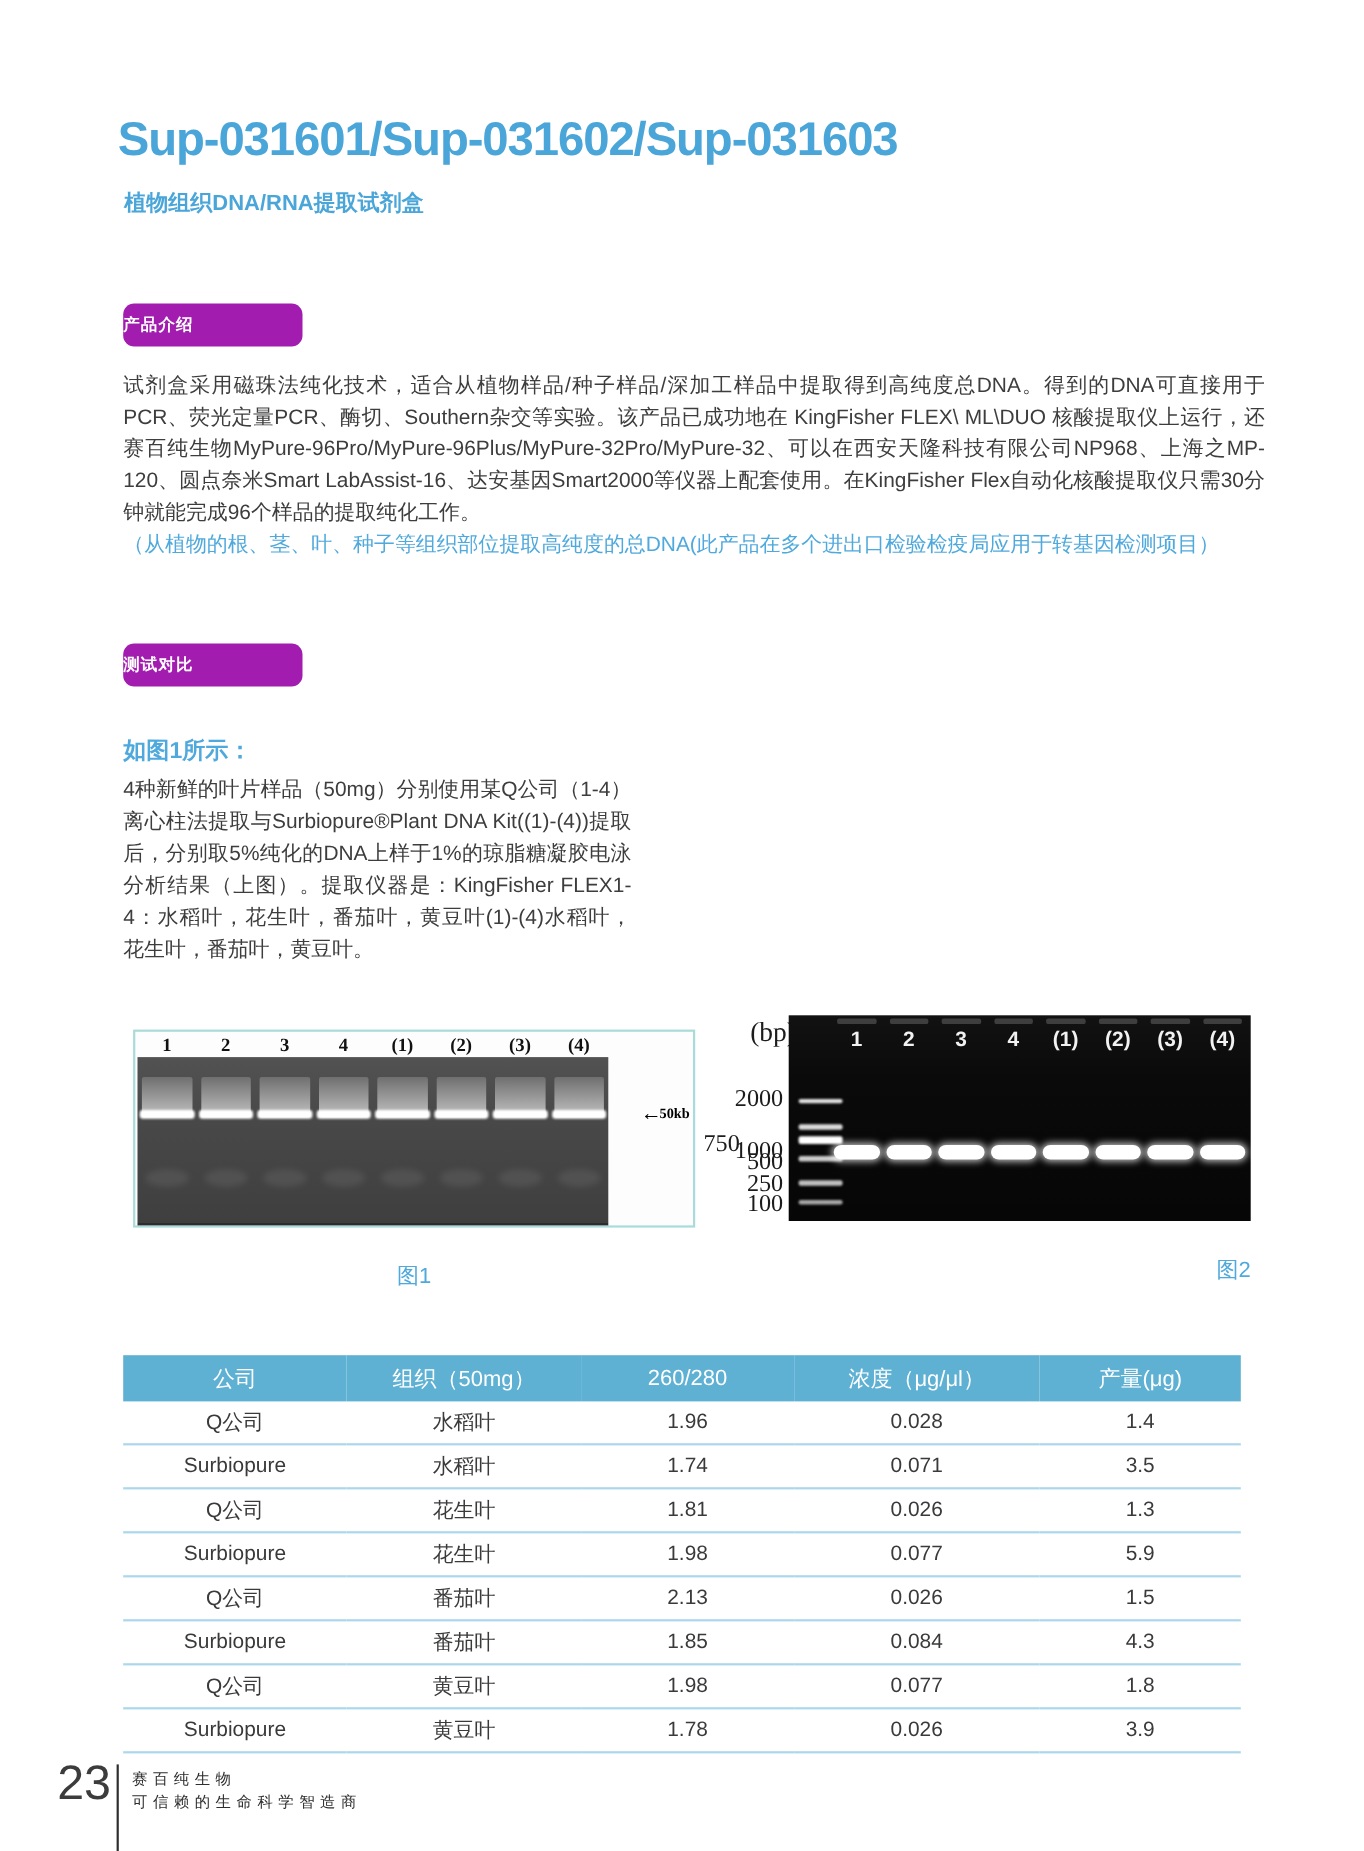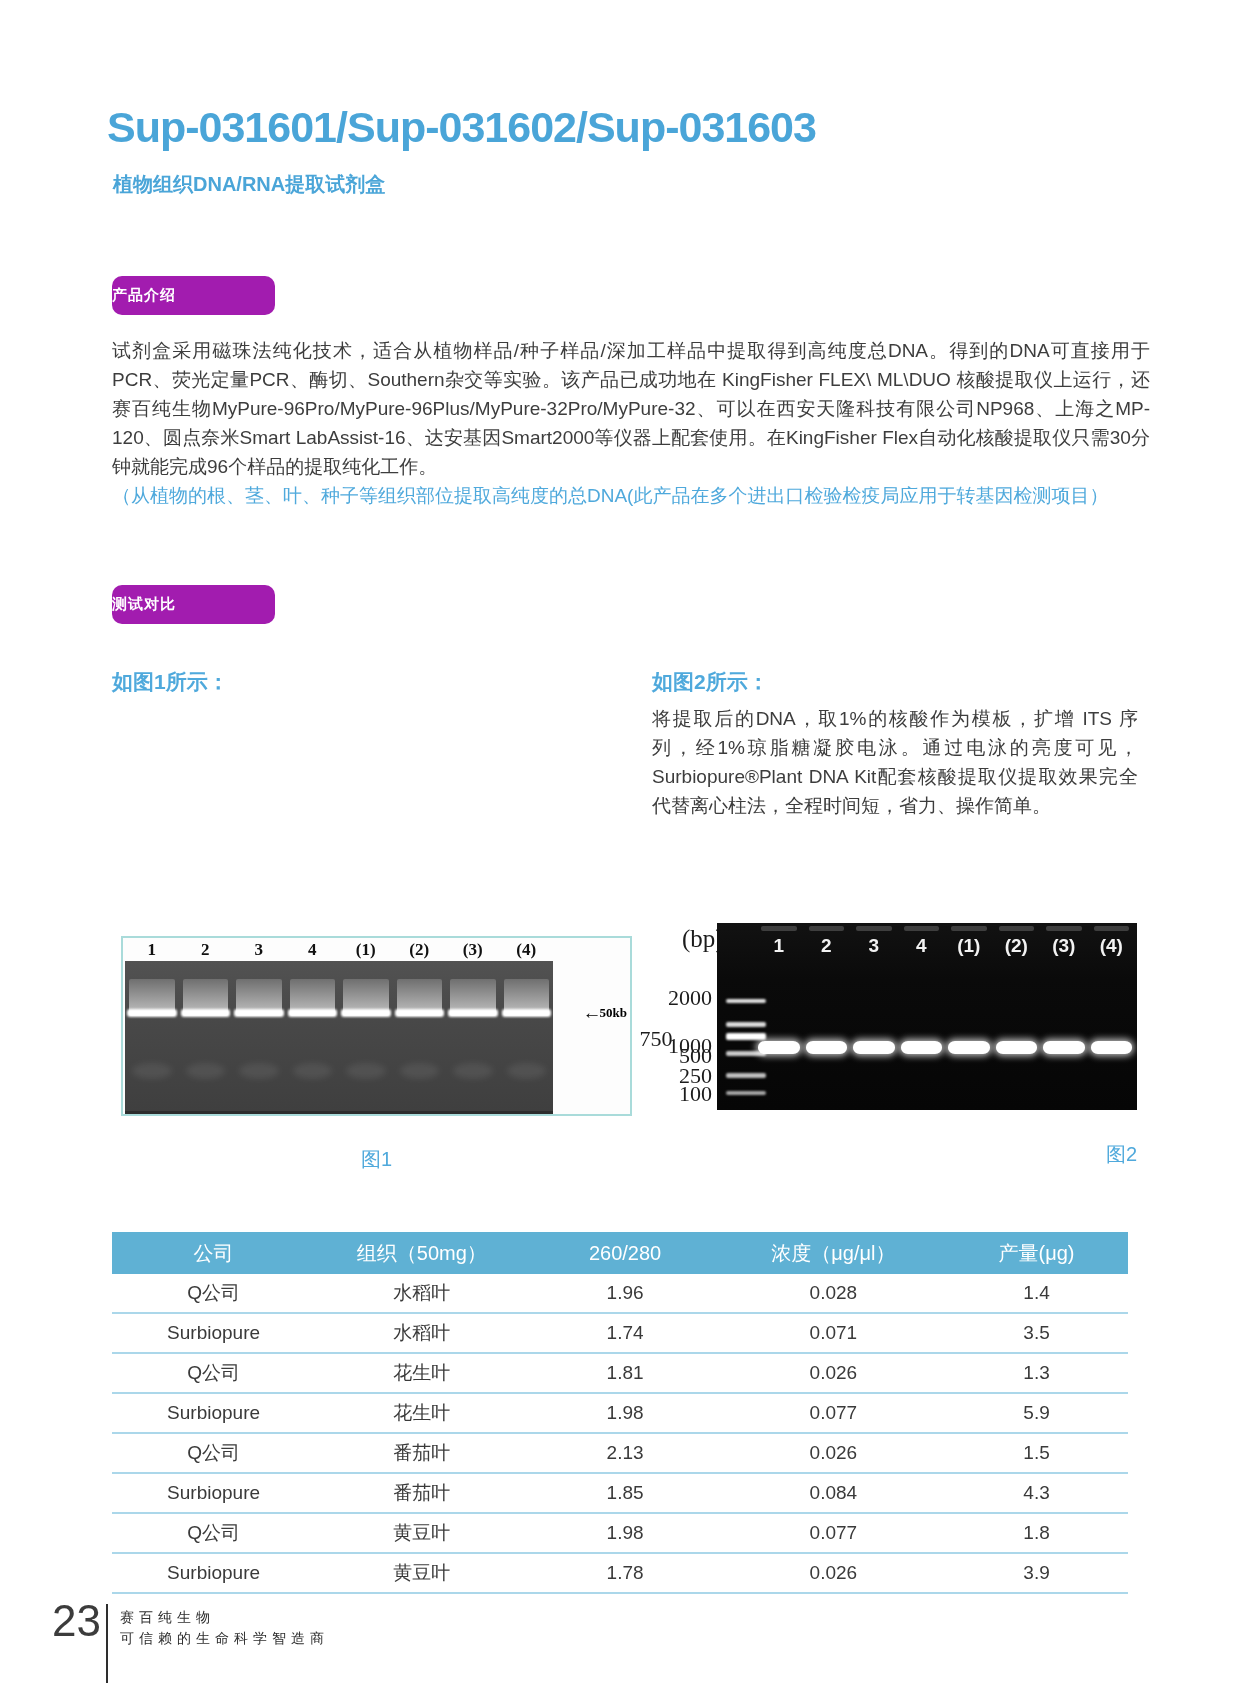--- a/index.html
+++ b/index.html
@@ -103,24 +103,21 @@
   </div>
   <p class="intro-body">试剂盒采用磁珠法纯化技术，适合从植物样品/种子样品/深加工样品中提取得到高纯度总DNA。得到的DNA可直接用于PCR、荧光定量PCR、酶切、Southern杂交等实验。该产品已成功地在 KingFisher FLEX\ ML\DUO 核酸提取仪上运行，还赛百纯生物MyPure-96Pro/MyPure-96Plus/MyPure-32Pro/MyPure-32、可以在西安天隆科技有限公司NP968、上海之MP-120、圆点奈米Smart LabAssist-16、达安基因Smart2000等仪器上配套使用。在KingFisher Flex自动化核酸提取仪只需30分钟就能完成96个样品的提取纯化工作。</p>
   <p class="intro-note">（从植物的根、茎、叶、种子等组织部位提取高纯度的总DNA(此产品在多个进出口检验检疫局应用于转基因检测项目）</p>
 
   <div class="badge badge2">
     <span>测试对比</span>
   </div>
 
   <div class="col left">
     <div class="col-heading">如图1所示：</div>
-  </div>
-  <div class="col right">
-    <div class="col-heading">如图2所示：</div>
-    <p class="col-body">将提取后的DNA，取1%的核酸作为模板，扩增 ITS 序列，经1%琼脂糖凝胶电泳。通过电泳的亮度可见，Surbiopure®Plant DNA Kit配套核酸提取仪提取效果完全代替离心柱法，全程时间短，省力、操作简单。</p>
+    <p class="col-body">4种新鲜的叶片样品（50mg）分别使用某Q公司（1-4）离心柱法提取与Surbiopure®Plant DNA Kit((1)-(4))提取后，分别取5%纯化的DNA上样于1%的琼脂糖凝胶电泳分析结果（上图）。提取仪器是：KingFisher FLEX1-4：水稻叶，花生叶，番茄叶，黄豆叶(1)-(4)水稻叶，花生叶，番茄叶，黄豆叶。</p>
   </div>
 
   <div class="fig1">
     <div class="f1-labels">
       <span>1</span>
       <span>2</span>
       <span>3</span>
       <span>4</span>
       <span>(1)</span>
       <span>(2)</span>

